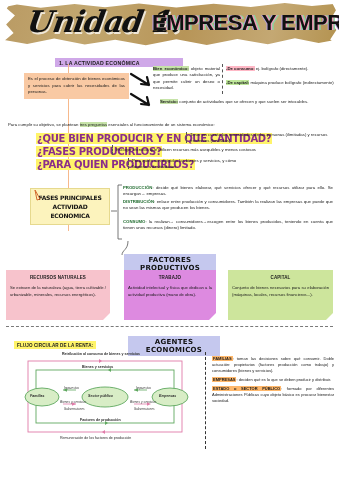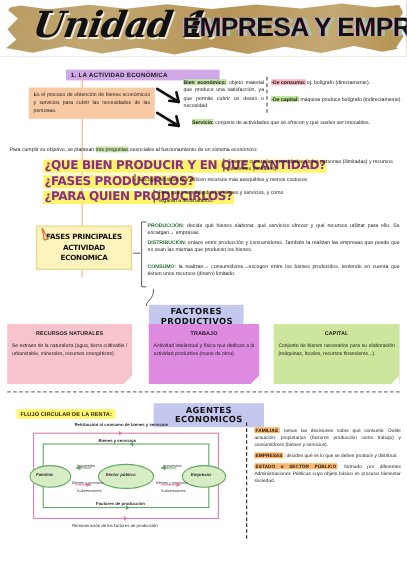--- a/index.html
+++ b/index.html
@@ -245,21 +245,21 @@
   <span class="bold" style="color:#1f6b2e;">DISTRIBUCIÓN</span><span>: enlace entre producción y consumidores. También la realizan las empresas que puede que no sean las mismas que producen los bienes.</span>
 </div>
 <div class="txt" style="left:123px; top:219px; width:210px; text-align:justify;">
   <span class="bold" style="color:#1f6b2e;">CONSUMO</span><span>: la realizan→ consumidores→escogen entre los bienes producidos, teniendo en cuenta que tienen unos recursos (dinero) limitado.</span>
 </div>
 
 <svg class="arrow-svg" style="left:116px; top:240px;" width="14" height="16" viewBox="0 0 14 16">
   <path d="M12 1 C12 10, 6 10, 6 15" stroke="#555" stroke-width="0.8" fill="none"></path>
 </svg>
 
-<div class="fp-header" style="left:124px; top:254px; width:79px;">FACTORES PRODUCTIVOS</div>
+<div class="fp-header" style="left:124px; top:254px; width:92px;">FACTORES PRODUCTIVOS</div>
 
 <div class="col c-pink" style="left:6px; top:270px; width:104px; height:50px;">
   <span class="ch">RECURSOS NATURALES</span>
   <span>Se extraen de la naturaleza (agua, tierra cultivable / urbanizable, minerales, recursos energéticos).</span>
 </div>
 <div class="fold" style="left:103px; top:313px; clip-path:polygon(0 100%,100% 0,100% 100%); background:#fff;"></div>
 
 <div class="col c-purp" style="left:124px; top:270px; width:92px; height:50px;">
   <span class="ch">TRABAJO</span>
   <span>Actividad intelectual y física que dedican a la actividad productiva (mano de obra).</span>

